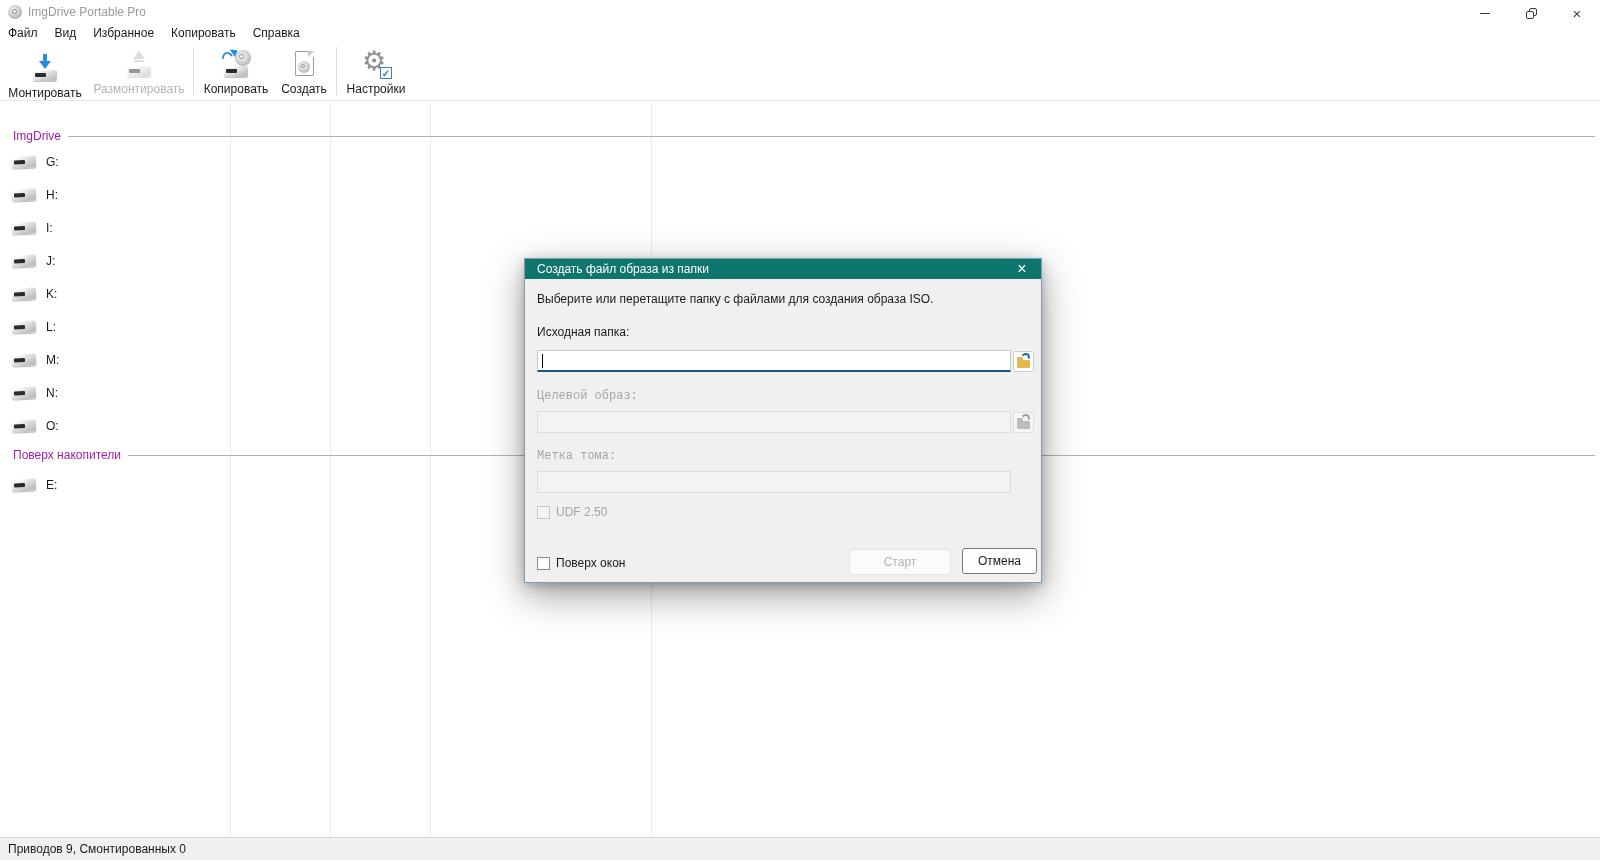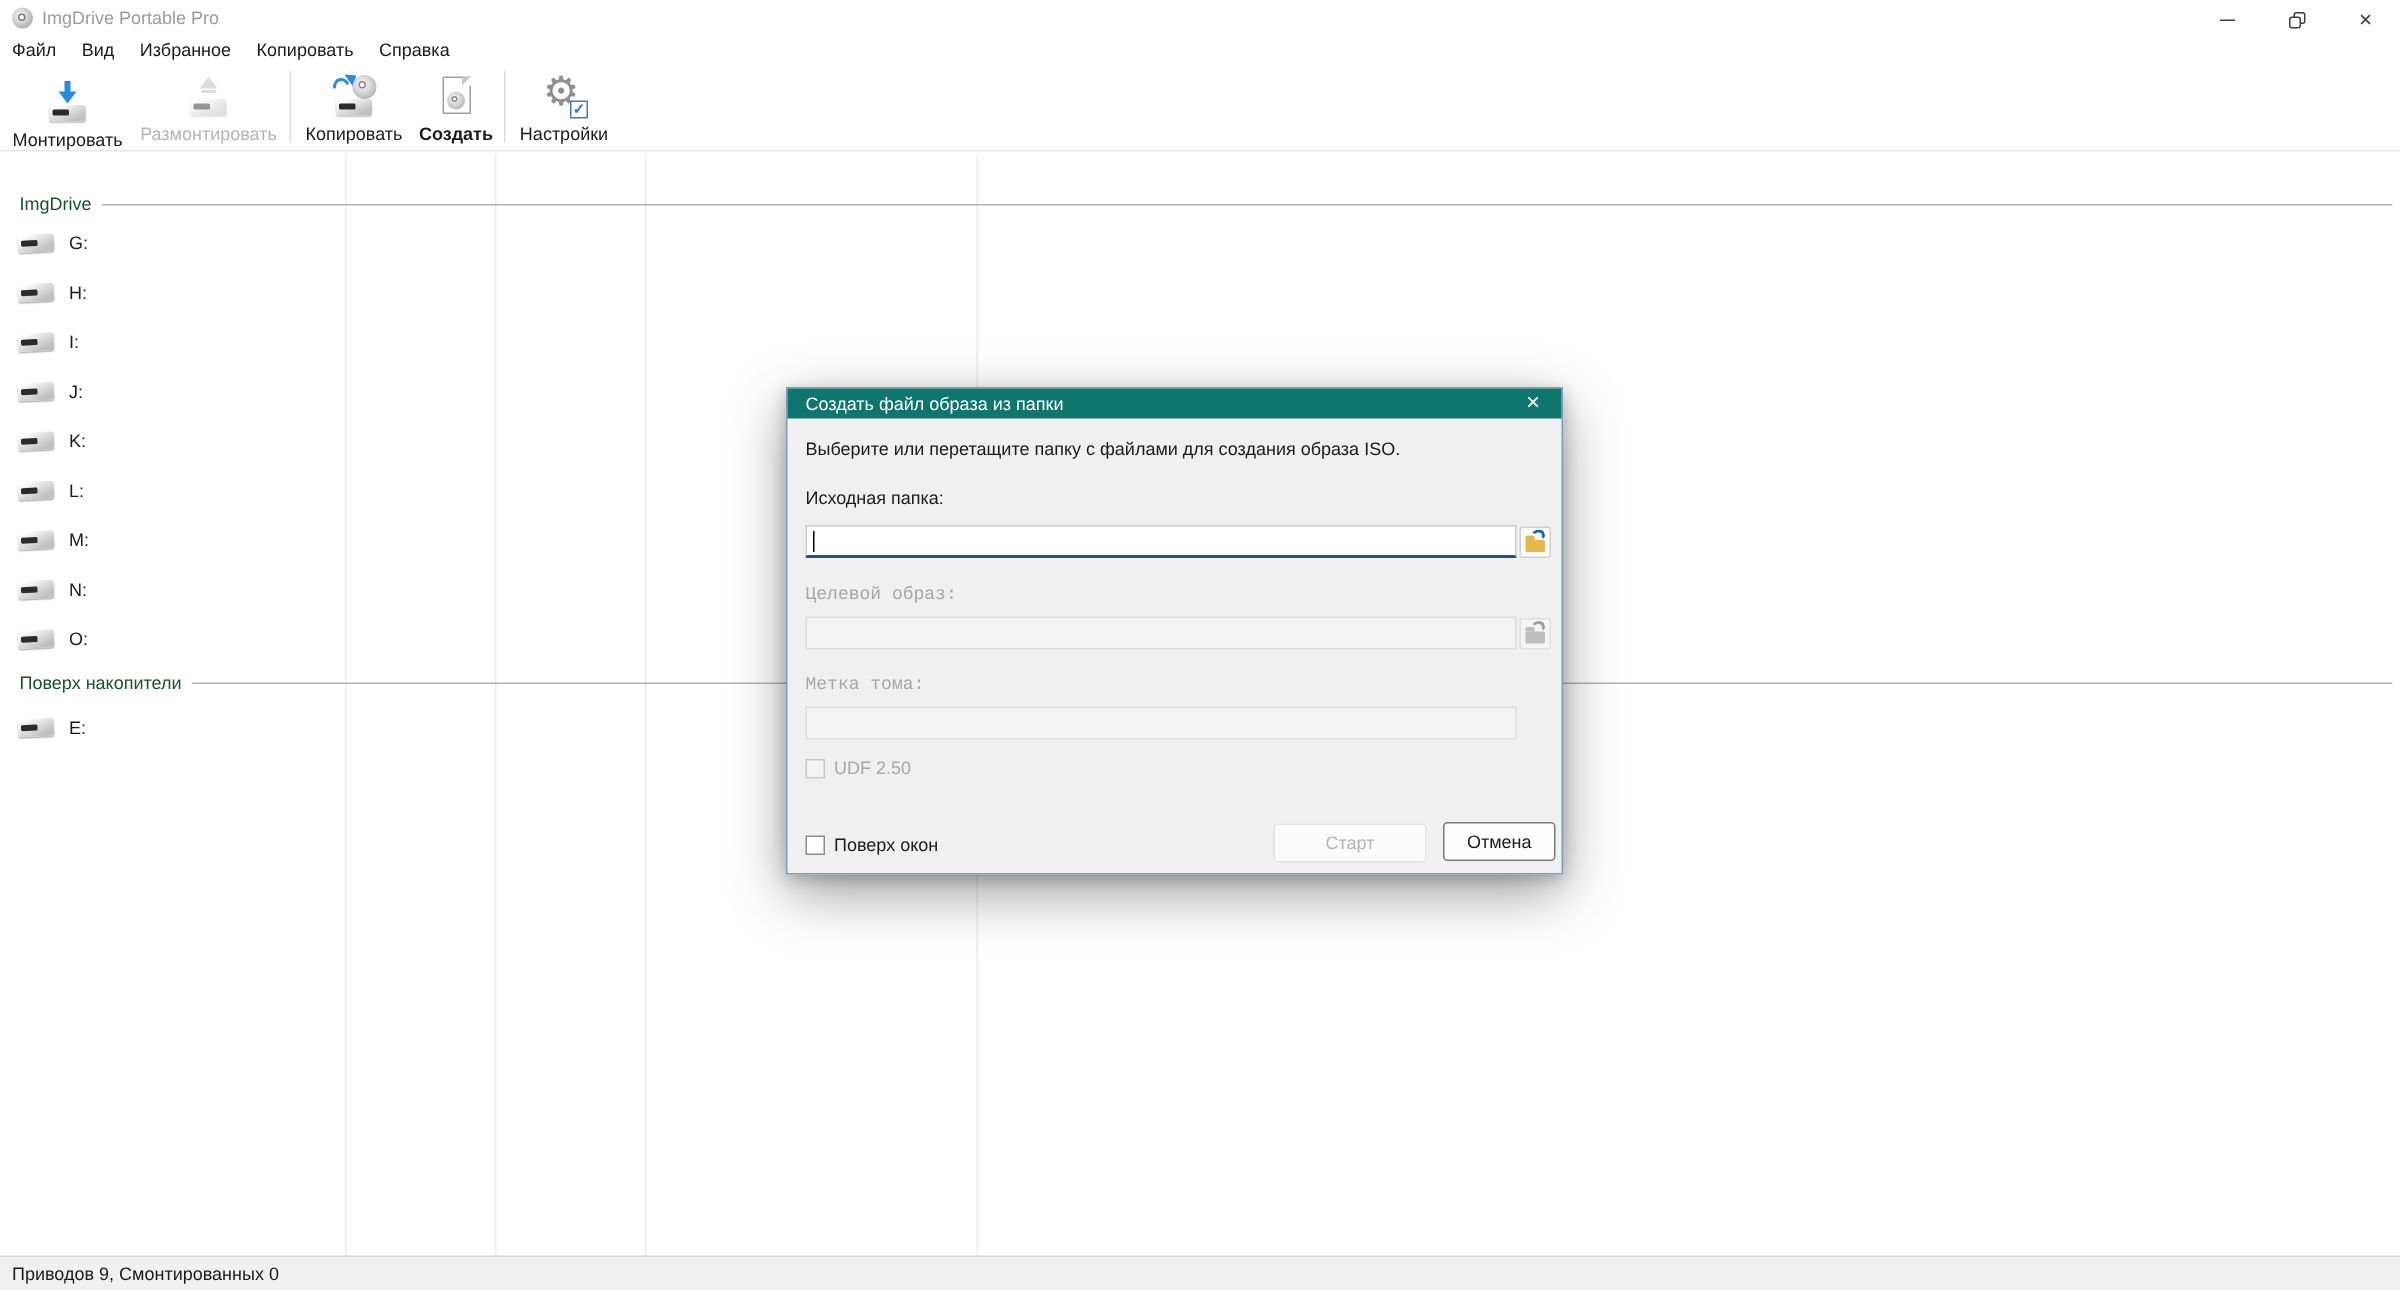--- a/index.html
+++ b/index.html
@@ -33,21 +33,21 @@
 
   
   .toolbar { position:absolute; top:42px; left:0; right:0; height:59px; background:#fff;
     border-bottom:1px solid #e6e6e6; display:flex; align-items:stretch; padding-left:2px; }
   .tb-btn { display:flex; flex-direction:column; align-items:center; justify-content:flex-start;
     padding-top:7px; row-gap:3px; }
   .tb-btn .ico { position:relative; width:30px; height:30px; }
   .tb-btn .lbl { white-space:nowrap; }
   .tb-btn.disabled .lbl { color:#b4b4b4; }
   .tb-btn.disabled .ico { opacity:.5; filter:grayscale(1); }
-  .w-mount{width:86px;justify-content:flex-end;} .w-unmount{width:102px;} .w-copy{width:78px;} .w-create{width:58px;font-weight:bold;} .w-settings{width:72px;}
+  .w-mount{width:86px;justify-content:flex-end;} .w-unmount{width:102px;} .w-copy{width:78px;} .w-create{width:58px;} .w-settings{width:72px;}
   .tb-sep { width:1px; background:#dcdcdc; margin:5px 3px; }
 
   .mini-drive { position:absolute; width:24px; height:11px; border-radius:2px;
     background:linear-gradient(155deg,#fdfdfd 15%,#c0c0c0 80%); box-shadow:0 1px 1px rgba(0,0,0,.25); }
   .mini-drive i { position:absolute; left:2px; top:3px; width:11px; height:4px; background:#2b2b2b; border-radius:1px; }
   .ico .mini-drive { left:3px; top:17px; }
   .arr-stem { position:absolute; left:13px; top:1px; width:4px; height:8px; background:#2a8ae2; }
   .arr-head { position:absolute; left:9px; top:8px; width:0; height:0;
     border-left:6px solid transparent; border-right:6px solid transparent; border-top:8px solid #2a8ae2; }
   .eject-head { position:absolute; left:9px; top:2px; width:0; height:0;
@@ -77,21 +77,21 @@
   
   .list-header { position:absolute; top:103px; left:0; right:0; height:24px; background:#fff; }
   .list-header .col { position:absolute; top:0; height:24px; line-height:24px; }
   .col-privod{left:10px;} .col-tip{left:238px;} .col-razmer{left:340px;} .col-put{left:438px;}
   .col-sep { position:absolute; top:103px; bottom:23px; width:1px; background:#ececec; z-index:1; }
   .sep1{left:230px;} .sep2{left:330px;} .sep3{left:430px;} .sep4{left:651px;}
 
   .drive-list { position:absolute; top:127px; left:0; right:5px; z-index:2; }
   .group-row { height:18px; display:flex; align-items:center; padding-left:13px; }
   .group-row.tall { height:26px; }
-  .group-label { color:#14532d; white-space:nowrap; }
+  .group-label { color:#a21caf; white-space:nowrap; }
   .group-line { flex:1; height:1px; background:#b2b2b2; margin-left:7px; }
   .drive-row { height:33px; display:flex; align-items:center; padding-left:12px; }
   .drive-ico { position:relative; width:24px; height:12px; border-radius:2px; transform:rotate(-3deg);
     background:linear-gradient(155deg,#fdfdfd 15%,#c0c0c0 80%); box-shadow:0 1px 1px rgba(0,0,0,.3); }
   .drive-ico i { position:absolute; left:2px; top:4px; width:11px; height:4px; background:#2b2b2b; border-radius:1px; }
   .drive-letter { margin-left:10px; }
 
   
   .statusbar { position:absolute; left:0; right:0; bottom:0; height:23px; background:#f0f0f0;
     border-top:1px solid #d7d7d7; display:flex; align-items:center; padding-left:8px; z-index:3; }

